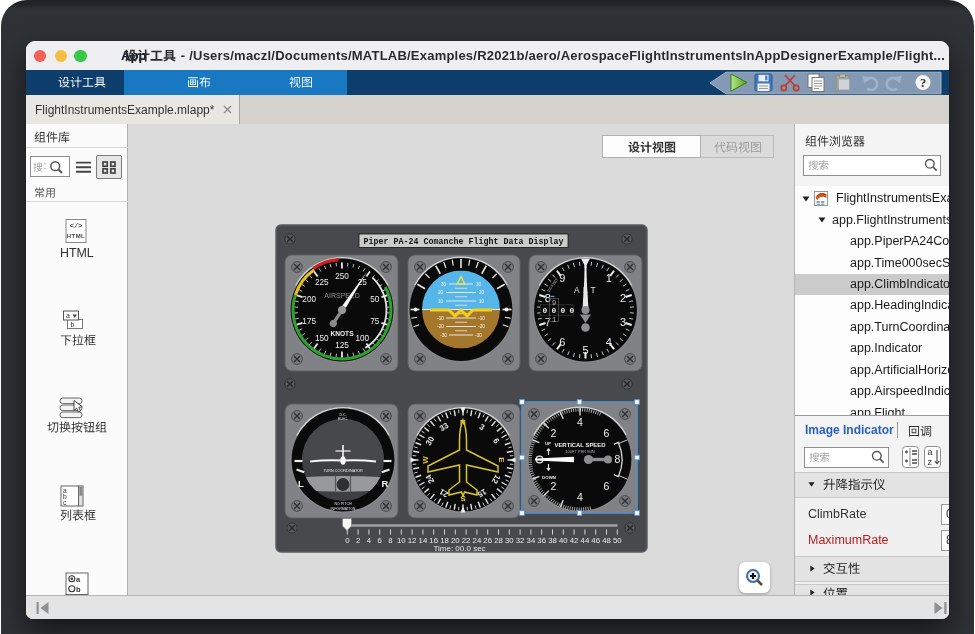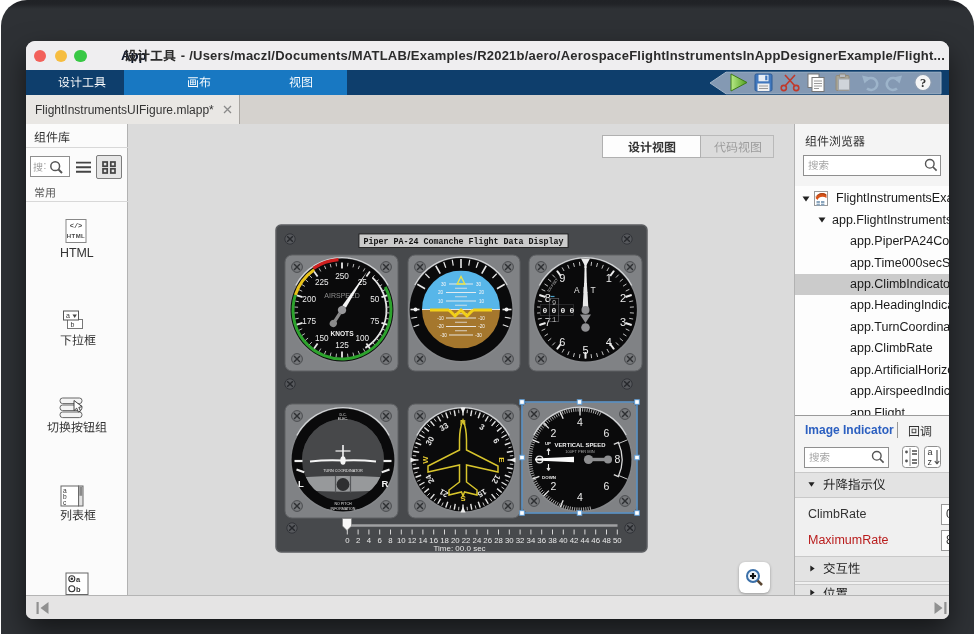--- a/index.html
+++ b/index.html
@@ -76,21 +76,21 @@
       <polygon points="136,3.5 144.5,5.5 138.5,11.5" fill="#9db4ca"></polygon>
 <g stroke="#9db4ca" fill="none" stroke-width="2.6">
         <path d="M172,8.5 a6.2,6 0 1 0 -1,8"></path>
       </g>
       <polygon points="176,3.5 167.5,5.5 173.5,11.5" fill="#9db4ca"></polygon>
 <circle cx="197" cy="10.5" r="8.2" fill="#f5f5f5" stroke="#8a9bb0" stroke-width="1.4"></circle>
       <text x="197" y="15" text-anchor="middle" font-family="Liberation Serif" font-size="12.5" font-weight="700" fill="#333">?</text>
 </svg>
 <div class="abs" style="left:0;top:54px;width:923px;height:29px;background:#d5d2ce"></div>
 <div class="abs" style="left:0;top:54px;width:214px;height:29px;background:#e9e7e4;border-right:1px solid #a8a5a1"></div>
-<div style="position:absolute;left:9px;top:61.5px;font:400 12px 'Liberation Sans',sans-serif;color:#333;white-space:pre;">FlightInstrumentsUIFigure.mlapp*</div>
+<div style="position:absolute;left:9px;top:61.5px;font:400 12px 'Liberation Sans',sans-serif;color:#333;white-space:pre;">FlightInstrumentsExample.mlapp*</div>
 <svg class="abs" style="left:197px;top:63.5px" width="9" height="9" viewBox="0 0 9 9">
       <path d="M1,1 L8,8 M8,1 L1,8" stroke="#8a8a8a" stroke-width="1.3"></path>
     </svg>
 <div class="abs" style="left:0;top:83px;width:102px;height:471px;background:#fbfbfb;border-right:1px solid #b2b2b2"></div>
 <div style="position:absolute;left:8px;top:89.5px;line-height:0"><svg width="36.0" height="13.8" viewBox="0 0 36.0 13.8" style="overflow:visible" fill="#333">
         <path transform="translate(0.0 10.6) scale(0.01200 -0.01200)" d="M48 58 63 -14C157 10 282 42 401 73L394 137C266 106 134 76 48 58ZM481 790V11H380V-58H959V11H872V790ZM553 11V207H798V11ZM553 466H798V274H553ZM553 535V721H798V535ZM66 423C81 430 105 437 242 454C194 388 150 335 130 315C97 278 71 253 49 249C58 231 69 197 73 182C94 194 129 204 401 259C400 274 400 302 402 321L182 281C265 370 346 480 415 591L355 628C334 591 311 555 288 520L143 504C207 590 269 701 318 809L250 840C205 719 126 588 102 555C79 521 60 497 42 493C50 473 62 438 66 423Z"></path>
         <path transform="translate(12.0 10.6) scale(0.01200 -0.01200)" d="M317 341V268H604V-80H679V268H953V341H679V562H909V635H679V828H604V635H470C483 680 494 728 504 775L432 790C409 659 367 530 309 447C327 438 359 420 373 409C400 451 425 504 446 562H604V341ZM268 836C214 685 126 535 32 437C45 420 67 381 75 363C107 397 137 437 167 480V-78H239V597C277 667 311 741 339 815Z"></path>
         <path transform="translate(24.0 10.6) scale(0.01200 -0.01200)" d="M325 245C334 253 368 259 419 259H593V144H232V74H593V-79H667V74H954V144H667V259H888V327H667V432H593V327H403C434 373 465 426 493 481H912V549H527L559 621L482 648C471 615 458 581 444 549H260V481H412C387 431 365 393 354 377C334 344 317 322 299 318C308 298 321 260 325 245ZM469 821C486 797 503 766 515 739H121V450C121 305 114 101 31 -42C49 -50 82 -71 95 -85C182 67 195 295 195 450V668H952V739H600C588 770 565 809 542 840Z"></path>
       </svg></div>
 <div class="abs" style="left:0;top:106px;width:102px;height:1px;background:#d8d8d8"></div>
@@ -234,21 +234,21 @@
         <rect x="7" y="12.6" width="3.4" height="2"></rect>
       </g>
 </svg>
 <div style="position:absolute;left:810px;top:150.2px;font:400 12.5px 'Liberation Sans',sans-serif;color:#1a1a1a;white-space:pre;">FlightInstrumentsExample.mlapp</div>
 <div style="position:absolute;left:806px;top:171.65px;font:400 12.5px 'Liberation Sans',sans-serif;color:#1a1a1a;white-space:pre;">app.FlightInstrumentsUIFigure</div>
 <div style="position:absolute;left:824px;top:193.1px;font:400 12.5px 'Liberation Sans',sans-serif;color:#1a1a1a;white-space:pre;">app.PiperPA24ComancheFlightD</div>
 <div style="position:absolute;left:824px;top:214.55px;font:400 12.5px 'Liberation Sans',sans-serif;color:#1a1a1a;white-space:pre;">app.Time000secSliderLabel</div>
 <div style="position:absolute;left:824px;top:236px;font:400 12.5px 'Liberation Sans',sans-serif;color:#1a1a1a;white-space:pre;">app.ClimbIndicator</div>
 <div style="position:absolute;left:824px;top:257.45px;font:400 12.5px 'Liberation Sans',sans-serif;color:#1a1a1a;white-space:pre;">app.HeadingIndicator</div>
 <div style="position:absolute;left:824px;top:278.9px;font:400 12.5px 'Liberation Sans',sans-serif;color:#1a1a1a;white-space:pre;">app.TurnCoordinator</div>
-<div style="position:absolute;left:824px;top:300.35px;font:400 12.5px 'Liberation Sans',sans-serif;color:#1a1a1a;white-space:pre;">app.ClimbRate</div>
+<div style="position:absolute;left:824px;top:300.35px;font:400 12.5px 'Liberation Sans',sans-serif;color:#1a1a1a;white-space:pre;">app.Indicator</div>
 <div style="position:absolute;left:824px;top:321.8px;font:400 12.5px 'Liberation Sans',sans-serif;color:#1a1a1a;white-space:pre;">app.ArtificialHorizon</div>
 <div style="position:absolute;left:824px;top:343.25px;font:400 12.5px 'Liberation Sans',sans-serif;color:#1a1a1a;white-space:pre;">app.AirspeedIndicator</div>
 <div style="position:absolute;left:824px;top:364.7px;font:400 12.5px 'Liberation Sans',sans-serif;color:#1a1a1a;white-space:pre;">app.Flight</div>
 <div class="abs" style="left:769px;top:374px;width:154px;height:1px;background:#9a9a9a"></div>
 <div class="abs" style="left:769px;top:375px;width:154px;height:56px;background:#f4f4f4"></div>
 <div style="position:absolute;left:779px;top:382px;font:700 12px 'Liberation Sans',sans-serif;color:#2b5fc0;white-space:pre;">Image Indicator</div>
 <div class="abs" style="left:871px;top:381px;width:1px;height:16px;background:#999"></div>
 <div style="position:absolute;left:882px;top:383.5px;line-height:0"><svg width="24.0" height="13.8" viewBox="0 0 24.0 13.8" style="overflow:visible" fill="#333">
         <path transform="translate(0.0 10.6) scale(0.01200 -0.01200)" d="M374 500H618V271H374ZM303 568V204H692V568ZM82 799V-79H159V-25H839V-79H919V799ZM159 46V724H839V46Z"></path>
         <path transform="translate(12.0 10.6) scale(0.01200 -0.01200)" d="M105 772C159 726 226 659 256 615L309 668C277 710 209 774 154 818ZM43 526V454H184V107C184 54 148 15 128 -1C142 -12 166 -37 175 -52C188 -35 212 -15 345 91C331 44 311 0 283 -39C298 -47 327 -68 338 -79C436 57 450 268 450 422V728H856V11C856 -4 851 -9 836 -9C822 -10 775 -10 723 -8C733 -27 744 -58 747 -77C818 -77 861 -76 888 -65C915 -52 924 -30 924 10V795H383V422C383 327 380 216 352 113C344 128 335 149 330 164L257 108V526ZM620 698V614H512V556H620V454H490V397H818V454H681V556H793V614H681V698ZM512 315V35H570V81H781V315ZM570 259H723V138H570Z"></path>

